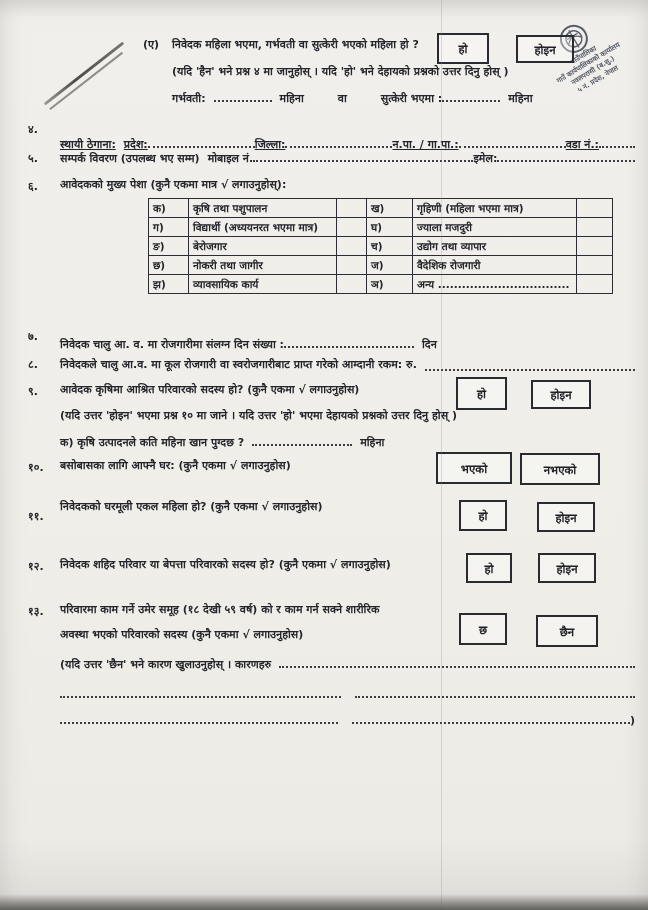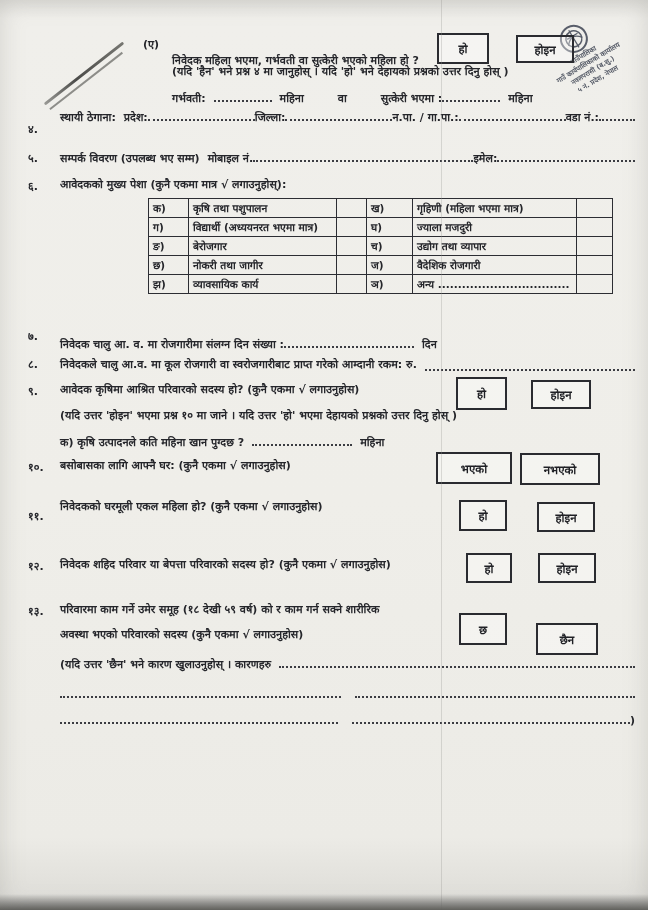--- a/index.html
+++ b/index.html
@@ -69,42 +69,42 @@
       <circle cx="15" cy="15" r="8" fill="none" stroke="#454b59" stroke-width="1.5"></circle>
       <path d="M7 18 Q15 8 23 18 M9 12 L21 12 M15 5 L15 25" fill="none" stroke="#454b59" stroke-width="1.3"></path>
     </svg>
     <div class="line">गाउँपालिका</div>
     <div class="line">गाउँ कार्यपालिकाको कार्यालय</div>
     <div class="line">नवलपरासी (ब.सु.)</div>
     <div class="line">५ नं. प्रदेश, नेपाल</div>
   </div>
 
   <span class="t" style="left:143px;top:38px;">(ए)</span>
-  <span class="t" style="left:172px;top:54px;">निवेदक महिला भएमा, गर्भवती वा सुत्केरी भएको महिला हो ?</span>
+  <span class="t" style="left:172px;top:38px;">निवेदक महिला भएमा, गर्भवती वा सुत्केरी भएको महिला हो ?</span>
   <div class="box" style="left:437px;top:33px;width:48px;height:27px;">हो</div>
   <div class="box" style="left:516px;top:35px;width:54px;height:24px;">होइन</div>
   <span class="t" style="left:172px;top:65px;">(यदि 'हैन' भने प्रश्न ४ मा जानुहोस् । यदि 'हो' भने देहायको प्रश्नको उत्तर दिनु होस् )</span>
 
   <div class="row" style="left:172px;top:90px;width:420px;text-align:right;">
     <span>गर्भवती:</span>
       <span class="gap"></span>
     <span class="dots" style="width:58px;"></span>
       <span class="gap"></span>
     <span>महिना</span>
     <span style="width:34px;"></span>
     <span>वा</span>
     <span style="width:34px;"></span>
     <span>सुत्केरी भएमा :</span>
     <span class="dots" style="width:58px;"></span>
       <span class="gap"></span>
     <span>महिना</span>
   </div>
 
   <span class="num" style="left:28px;top:121px;">४.</span>
-  <div class="row" style="left:60px;top:109px;width:575px;">
+  <div class="row" style="left:60px;top:136px;width:575px;text-decoration:underline;">
     <span>स्थायी ठेगाना:</span>
       <span class="gap"></span>
     <span>प्रदेश:</span>
     <span class="dots grow"></span>
     <span>जिल्ला:</span>
     <span class="dots grow"></span>
     <span>न.पा. / गा.पा.:</span>
     <span class="dots grow"></span>
     <span>वडा नं.:</span>
     <span class="dots" style="width:36px;"></span>
@@ -216,21 +216,21 @@
 
   <span class="num" style="left:28px;top:558px;">१२.</span>
   <span class="t" style="left:60px;top:558px;">निवेदक शहिद परिवार या बेपत्ता परिवारको सदस्य हो? (कुनै एकमा √ लगाउनुहोस)</span>
   <div class="box" style="left:466px;top:553px;width:42px;height:26px;">हो</div>
   <div class="box" style="left:538px;top:553px;width:54px;height:26px;">होइन</div>
 
   <span class="num" style="left:28px;top:603px;">१३.</span>
   <span class="t" style="left:60px;top:603px;">परिवारमा काम गर्ने उमेर समूह (१८ देखी ५९ वर्ष) को र काम गर्न सक्ने शारीरिक</span>
   <span class="t" style="left:60px;top:628px;">अवस्था भएको परिवारको सदस्य (कुनै एकमा √ लगाउनुहोस)</span>
   <div class="box" style="left:459px;top:613px;width:44px;height:28px;">छ</div>
-  <div class="box" style="left:536px;top:615px;width:58px;height:28px;margin-top:8px;">छैन</div>
+  <div class="box" style="left:536px;top:615px;width:58px;height:28px;">छैन</div>
 
   <div class="row" style="left:60px;top:656px;width:575px;">
     <span>(यदि उत्तर 'छैन' भने कारण खुलाउनुहोस् ।  कारणहरु</span>
       <span class="gap"></span>
     <span class="dots grow"></span>
   </div>
   <div class="row" style="left:60px;top:686px;width:575px;">
     <span class="dots grow"></span>
     <span style="width:14px;"></span>
     <span class="dots grow"></span>

